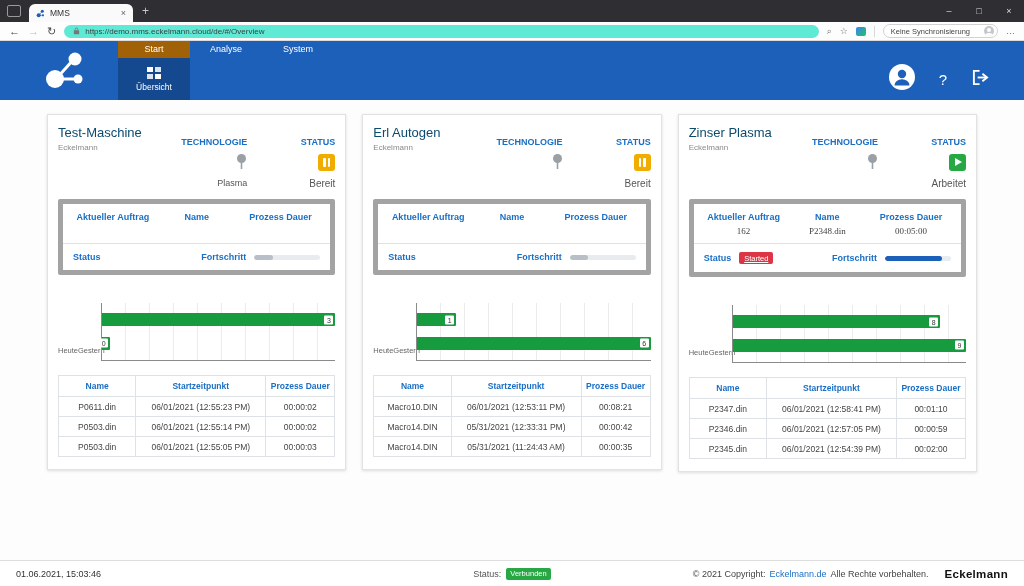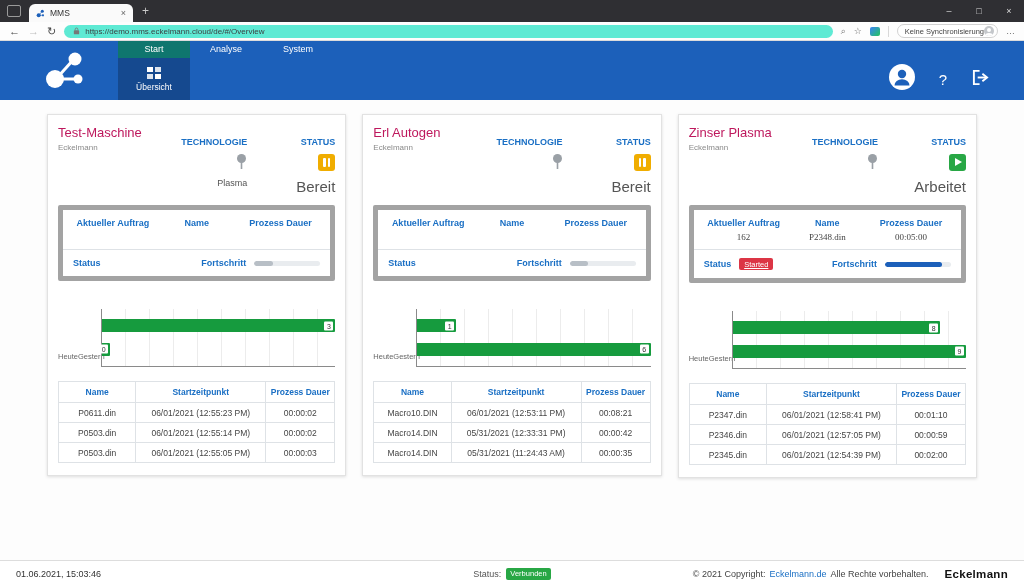--- a/index.html
+++ b/index.html
@@ -17,50 +17,50 @@
   .win-btn { width:30px; display:flex; align-items:center; justify-content:center; color:#ddd; font-size:9px; }
 
   .addressbar { height:19px; background:#fdfdfd; border-bottom:1px solid #dcdcdc; display:flex; align-items:center; padding:0 9px; gap:8px; flex:0 0 auto; }
   .nav-btn { font-size:11px; color:#454545; line-height:1; }
   .nav-btn.disabled { color:#bdbdbd; }
   .urlbox { flex:1; height:13px; background:#5eead4; border-radius:7px; display:flex; align-items:center; gap:5px; padding:0 9px; }
   .url-text { font-size:8px; color:#3c4043; white-space:nowrap; }
   .bar-icon { color:#6a6a6a; font-size:9px; line-height:1; }
   .collections-icon { width:10px; height:9px; border-radius:2px; background:linear-gradient(135deg,#3b82f6,#22c55e); }
   .vsep { width:1px; height:11px; background:#d8d8d8; }
-  .sync-pill { height:14px; border:1px solid #d2d2d2; border-radius:8px; display:flex; align-items:center; gap:0; padding:0 3px 0 7px; background:#fff; }
+  .sync-pill { height:14px; border:1px solid #d2d2d2; border-radius:8px; display:flex; align-items:center; gap:14px; padding:0 3px 0 7px; background:#fff; }
   .sync-label { font-size:7.5px; color:#444; white-space:nowrap; }
   .pill-avatar { width:10px; height:10px; border-radius:50%; background:#c4c7cb; position:relative; overflow:hidden; }
   .pill-avatar::before { content:""; position:absolute; left:3px; top:2px; width:4px; height:4px; border-radius:50%; background:#fff; }
   .pill-avatar::after { content:""; position:absolute; left:1px; top:7px; width:8px; height:5px; border-radius:50%; background:#fff; }
 
   
   .appheader { height:59px; background:#1c60ba; position:relative; color:#fff; flex:0 0 auto; }
   .logo { position:absolute; left:42px; top:7px; }
   .topnav { height:17px; display:flex; padding-left:118px; }
   .topnav a { width:72px; text-align:center; font-size:9px; color:#fff; line-height:17px; text-decoration:none; }
-  .topnav a.active { background:#0f766e; }
+  .topnav a.active { background:#a16207; }
   .mainbar { height:42px; display:flex; }
   .subnav-item { margin-left:118px; width:72px; background:#15498f; display:flex; flex-direction:column; align-items:center; justify-content:center; gap:3px; font-size:8.5px; }
   .header-actions { margin-left:auto; display:flex; align-items:center; gap:24px; padding-right:34px; }
   .help-btn { font-size:15px; color:#fff; }
 
   
   .content { flex:1 1 auto; background:#fdfdfd; overflow:hidden; }
   .cards-row { display:flex; gap:16px; padding:14px 47px 0; align-items:flex-start; }
   .card { width:300px; background:#fff; border:1px solid #e2e2e2; box-shadow:0 1px 3px rgba(0,0,0,.13); padding:10px 10px 12px; }
 
   .card-head { display:flex; margin-bottom:10px; min-height:56px; }
   .mh-left { flex:1.15; }
   .mh-mid,.mh-right { flex:1; text-align:right;margin-top:12px; }
-  .m-name { font-size:13px; color:#be185d; }
+  .m-name { font-size:13px; color:#0c4a6e; }
   .m-vendor { font-size:8px; color:#8a8a8a; margin-top:3px; }
   .m-heading { font-size:9px; font-weight:bold; color:#1a6fc4; margin-bottom:7px; }
   .m-tech { font-size:9px; color:#555; margin-top:4px; min-height:10px; }
-  .m-status { font-size:15px; color:#555; margin-top:3px; }
+  .m-status { font-size:10px; color:#555; margin-top:3px; }
   .m-status-icon { width:17px; height:17px; border-radius:3px; display:inline-block; position:relative; }
   .m-status-icon.pause { background:#f0ad00; }
   .m-status-icon.pause::before,.m-status-icon.pause::after { content:""; position:absolute; top:4px; width:2.6px; height:9px; background:#fff; border-radius:1px; }
   .m-status-icon.pause::before { left:5px; }
   .m-status-icon.pause::after { right:5px; }
   .m-status-icon.play { background:#28a745; }
   .m-status-icon.play::before { content:""; position:absolute; left:6px; top:4px; border-left:7px solid #fff; border-top:4.5px solid transparent; border-bottom:4.5px solid transparent; }
 
   .job-box { border:5px solid #a3a3a3; border-radius:2px; margin-bottom:28px; }
   .job-row1 { display:flex; padding:8px 8px 6px; }

